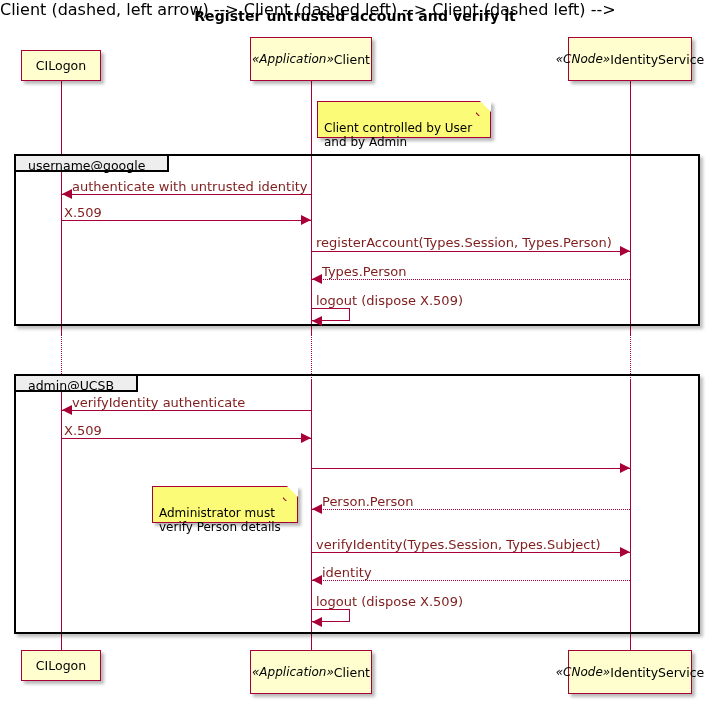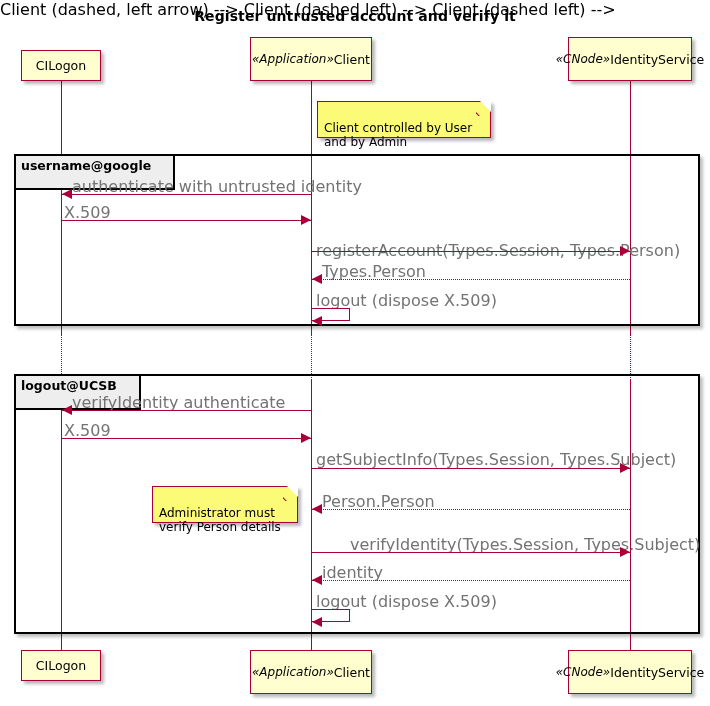--- a/index.html
+++ b/index.html
@@ -74,47 +74,47 @@
     border: 2.2px solid #000000;
     background: transparent;
     box-shadow: 3px 3px 3px rgba(0,0,0,0.25);
   }
   .group-label {
     position: absolute;
     box-sizing: border-box;
     background: #EEEEEE;
     border-right: 2px solid #000000;
     border-bottom: 2px solid #000000;
-    height: 34px;
+    height: 16px;
     line-height: 19px;
-    padding: 0 22px 0 5px;
+    padding: 0 22px 0 12px;
     font-size: 12.5px;
-    font-weight: bold;
+    font-weight: normal;
     color: #000000;
     white-space: nowrap;
   }
   .group-label-notch {
     position: absolute;
     width: 0;
     height: 0;
   }
 
   
   .msg-line {
     position: absolute;
     height: 0;
     border-top: 1.3px solid #A80036;
   }
   .msg-line.dashed {
     border-top: 1.3px dotted #A80036;
   }
   .msg-label {
     position: absolute;
-    font-size: 16px;
-    color: #737373;
+    font-size: 13px;
+    color: #7f1d1d;
     white-space: nowrap;
     line-height: 13px;
   }
   .arrowhead {
     position: absolute;
     width: 0;
     height: 0;
   }
   .arrowhead.right {
     border-top: 5px solid transparent;
@@ -213,66 +213,65 @@
   <div class="msg-label" style="left:72px; top:180px;">authenticate with untrusted identity</div>
   <div class="msg-line" style="left:62px; top:194px; width:249px;"></div>
   <div class="arrowhead left" style="left:62px; top:189px;"></div>
 
   
   <div class="msg-label" style="left:64px; top:206px;">X.509</div>
   <div class="msg-line" style="left:62px; top:220px; width:249px;"></div>
   <div class="arrowhead right" style="left:301px; top:215px;"></div>
 
   
-  <div class="msg-label" style="left:316px; top:236px;margin-top:8px;">registerAccount(Types.Session, Types.Person)</div>
+  <div class="msg-label" style="left:316px; top:236px;">registerAccount(Types.Session, Types.Person)</div>
   <div class="msg-line" style="left:312px; top:251px; width:318px;"></div>
   <div class="arrowhead right" style="left:620px; top:246px;"></div>
 
    Client (dashed, left arrow) --&gt;
   <div class="msg-label" style="left:322px; top:265px;">Types.Person</div>
   <div class="msg-line dashed" style="left:312px; top:279px; width:318px;"></div>
   <div class="arrowhead left" style="left:312px; top:274px;"></div>
 
   
   <div class="msg-label" style="left:316px; top:294px;">logout (dispose X.509)</div>
   <div class="self-msg" style="left:312px; top:308px; width:38px; height:13px;"></div>
   <div class="arrowhead left" style="left:312px; top:316px;"></div>
 
   
   <div class="group-frame" style="left:14px; top:374px; width:686px; height:260px;"></div>
   <div class="group-label" style="left:16px; top:376px;">
-    <span>logout@UCSB</span>
+    <span>admin@UCSB</span>
   </div>
   <svg class="group-label-notch" style="left:125px; top:376px;" width="24" height="21" viewBox="0 0 24 21">
     <path d="M0 0 L24 0 L10 19 L0 19 Z" fill="#EEEEEE" stroke="none"></path>
     <path d="M24 0 L10 19 L0 19" fill="none" stroke="#000000" stroke-width="2"></path>
   </svg>
 
   
   <div class="msg-label" style="left:72px; top:396px;">verifyIdentity authenticate</div>
   <div class="msg-line" style="left:62px; top:410px; width:249px;"></div>
   <div class="arrowhead left" style="left:62px; top:405px;"></div>
 
   
   <div class="msg-label" style="left:64px; top:424px;">X.509</div>
   <div class="msg-line" style="left:62px; top:438px; width:249px;"></div>
   <div class="arrowhead right" style="left:301px; top:433px;"></div>
 
   
-  <div class="msg-label" style="left:316px; top:453px;">getSubjectInfo(Types.Session, Types.Subject)</div>
   <div class="msg-line" style="left:312px; top:468px; width:318px;"></div>
   <div class="arrowhead right" style="left:620px; top:463px;"></div>
 
    Client (dashed left) --&gt;
   <div class="msg-label" style="left:322px; top:495px;">Person.Person</div>
   <div class="msg-line dashed" style="left:312px; top:509px; width:318px;"></div>
   <div class="arrowhead left" style="left:312px; top:504px;"></div>
 
   
-  <div class="msg-label" style="left:316px; top:538px;margin-left:34px;">verifyIdentity(Types.Session, Types.Subject)</div>
+  <div class="msg-label" style="left:316px; top:538px;">verifyIdentity(Types.Session, Types.Subject)</div>
   <div class="msg-line" style="left:312px; top:552px; width:318px;"></div>
   <div class="arrowhead right" style="left:620px; top:547px;"></div>
 
    Client (dashed left) --&gt;
   <div class="msg-label" style="left:322px; top:566px;">identity</div>
   <div class="msg-line dashed" style="left:312px; top:580px; width:318px;"></div>
   <div class="arrowhead left" style="left:312px; top:575px;"></div>
 
   
   <div class="msg-label" style="left:316px; top:595px;">logout (dispose X.509)</div>

